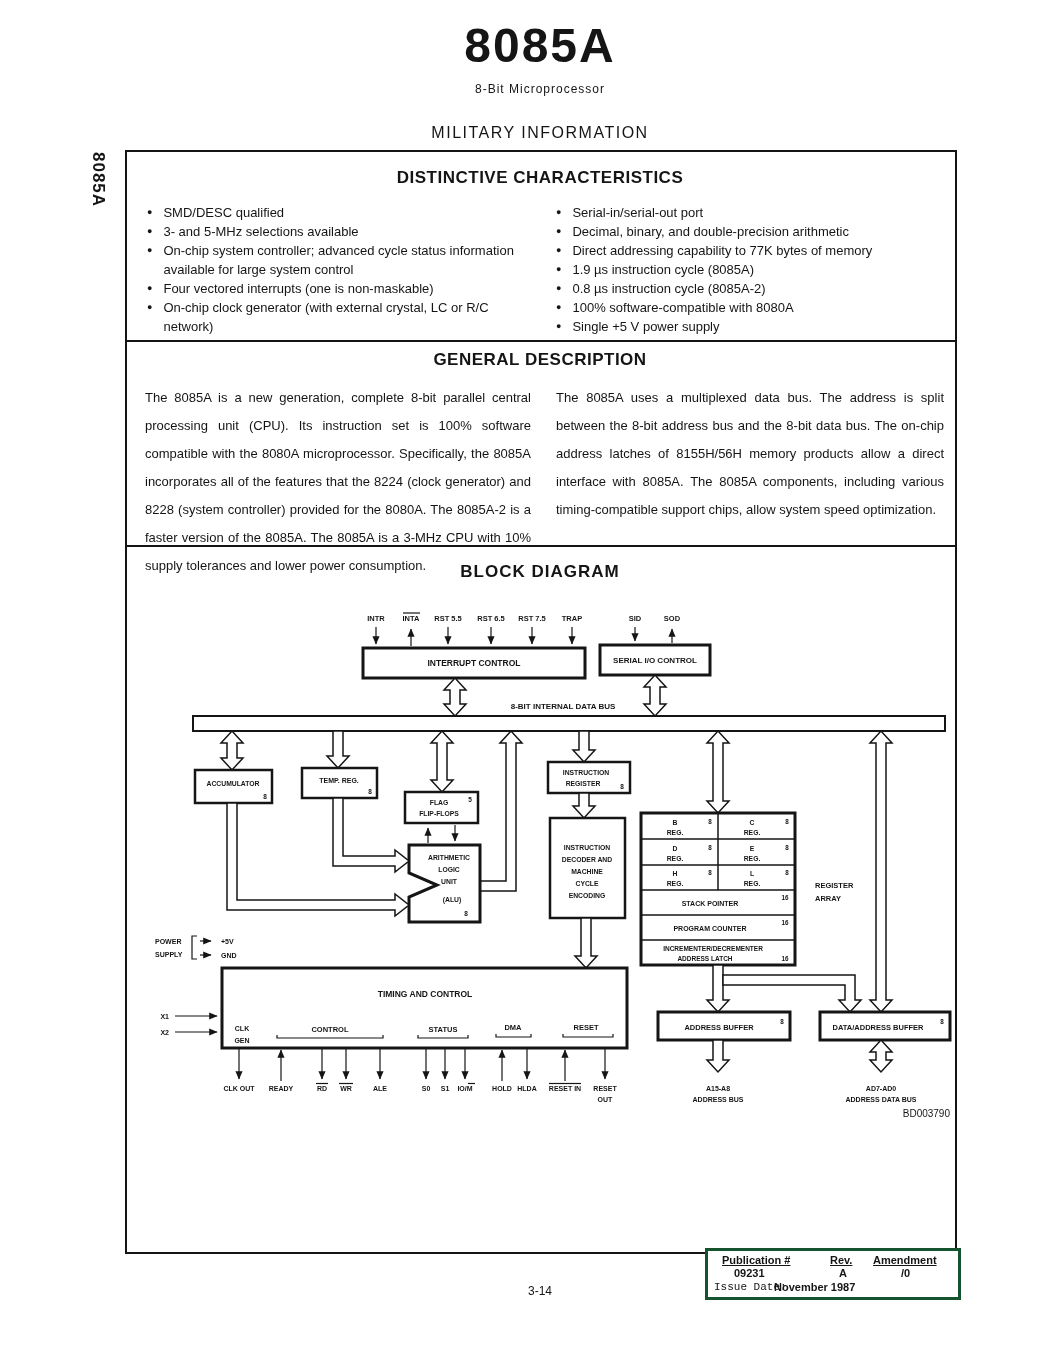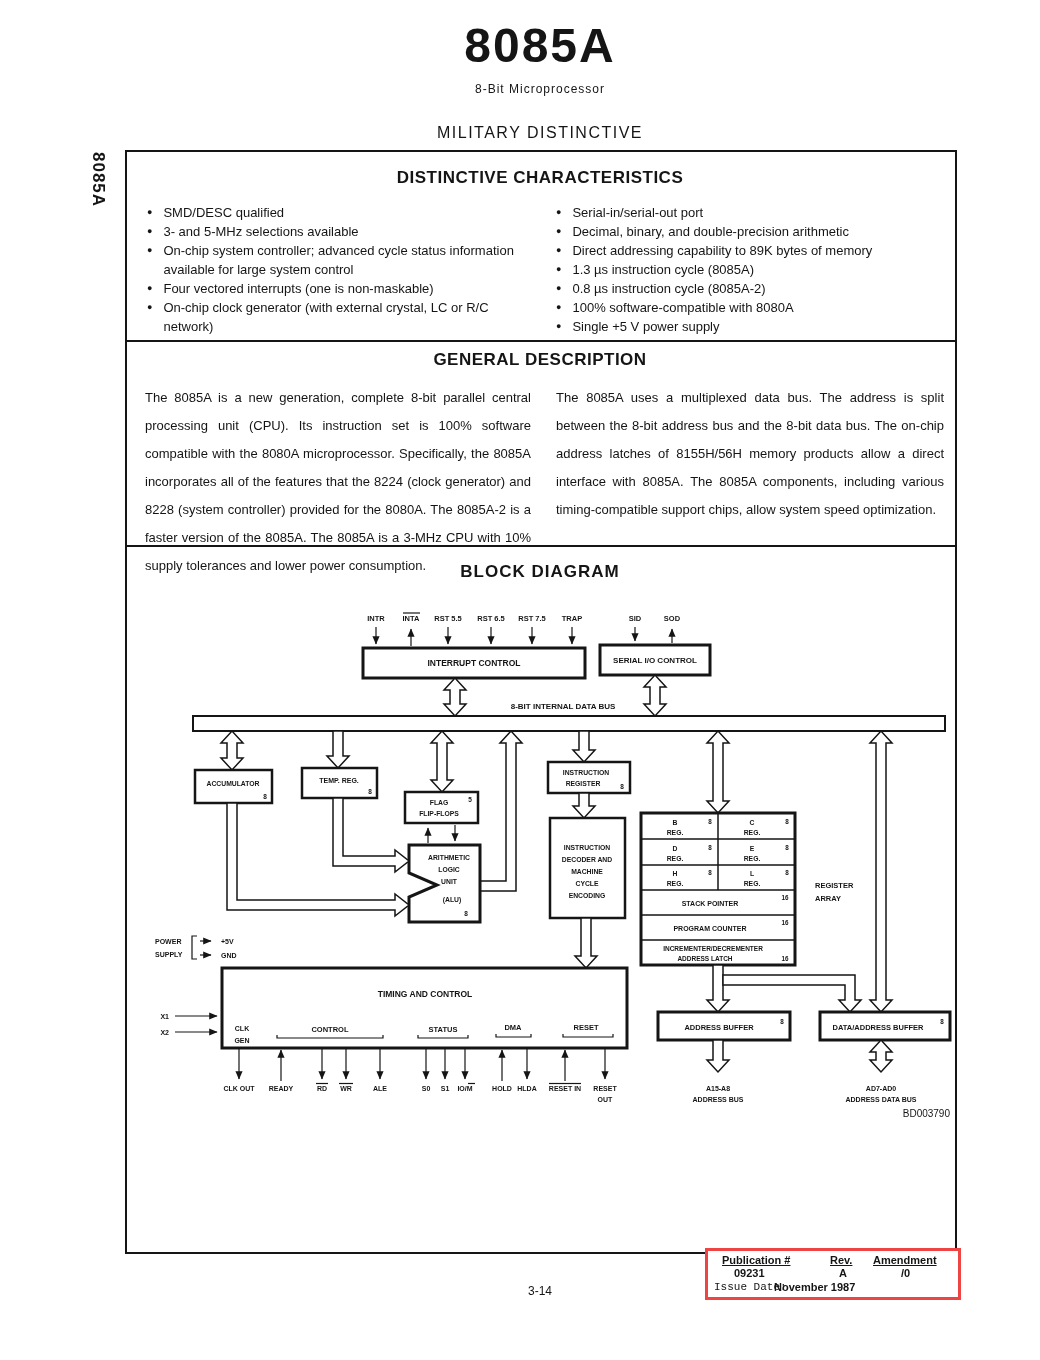--- a/index.html
+++ b/index.html
@@ -12,31 +12,31 @@
   #side-tab{left:88px;top:152px;font-size:17px;font-weight:bold;writing-mode:vertical-rl;letter-spacing:1px;}
   #outer-box{left:125px;top:150px;width:828px;height:1100px;border:2px solid #151515;}
   .divider{left:125px;width:830px;height:0;border-top:2px solid #151515;}
   .sec-heading{left:125px;width:830px;font-size:17px;font-weight:bold;letter-spacing:.5px;}
   .bullets{font-size:13px;line-height:19px;}
   .bullet-item{display:flex;margin-bottom:0;}
   .bullet-dot{font-size:9px;line-height:19px;margin-right:11px;flex:0 0 auto;}
   .para{font-size:13px;line-height:28px;text-align:justify;}
   svg text{font-family:"Liberation Sans",sans-serif;fill:#151515;}
   .bt{font-weight:bold;}
-  #footer-box{left:705px;top:1248px;width:250px;height:46px;border:3px solid #ef4444;background:#fff;font-size:11px;}
+  #footer-box{left:705px;top:1248px;width:250px;height:46px;border:3px solid #14532d;background:#fff;font-size:11px;}
   #footer-box .hdr{text-decoration:underline;}
   .frow{position:absolute;left:0;width:100%;}
   #page-num{left:125px;top:1284px;width:830px;font-size:12px;}
 </style>
 </head>
 <body>
 
 <div class="abs center" id="page-title">8085A</div>
 <div class="abs center" id="page-subtitle">8-Bit Microprocessor</div>
-<div class="abs center" id="military">MILITARY DISTINCTIVE</div>
+<div class="abs center" id="military">MILITARY INFORMATION</div>
 <div class="abs" id="side-tab">8085A</div>
 
 <div class="abs" id="outer-box"></div>
 <div class="abs divider" style="top:340px;"></div>
 <div class="abs divider" style="top:545px;"></div>
 
 <div class="abs center sec-heading" style="top:168px;">DISTINCTIVE CHARACTERISTICS</div>
 <div class="abs bullets" style="left:147px;top:203px;width:388px;">
   <div class="bullet-item">
       <span class="bullet-dot">●</span>
@@ -63,25 +63,25 @@
   <div class="bullet-item">
       <span class="bullet-dot">●</span>
       <span>Serial-in/serial-out port</span>
     </div>
   <div class="bullet-item">
       <span class="bullet-dot">●</span>
       <span>Decimal, binary, and double-precision arithmetic</span>
     </div>
   <div class="bullet-item">
       <span class="bullet-dot">●</span>
-      <span>Direct addressing capability to 89K bytes of memory</span>
-    </div>
-  <div class="bullet-item">
-      <span class="bullet-dot">●</span>
-      <span>1.3 µs instruction cycle (8085A)</span>
+      <span>Direct addressing capability to 77K bytes of memory</span>
+    </div>
+  <div class="bullet-item">
+      <span class="bullet-dot">●</span>
+      <span>1.9 µs instruction cycle (8085A)</span>
     </div>
   <div class="bullet-item">
       <span class="bullet-dot">●</span>
       <span>0.8 µs instruction cycle (8085A-2)</span>
     </div>
   <div class="bullet-item">
       <span class="bullet-dot">●</span>
       <span>100% software-compatible with 8080A</span>
     </div>
   <div class="bullet-item">

